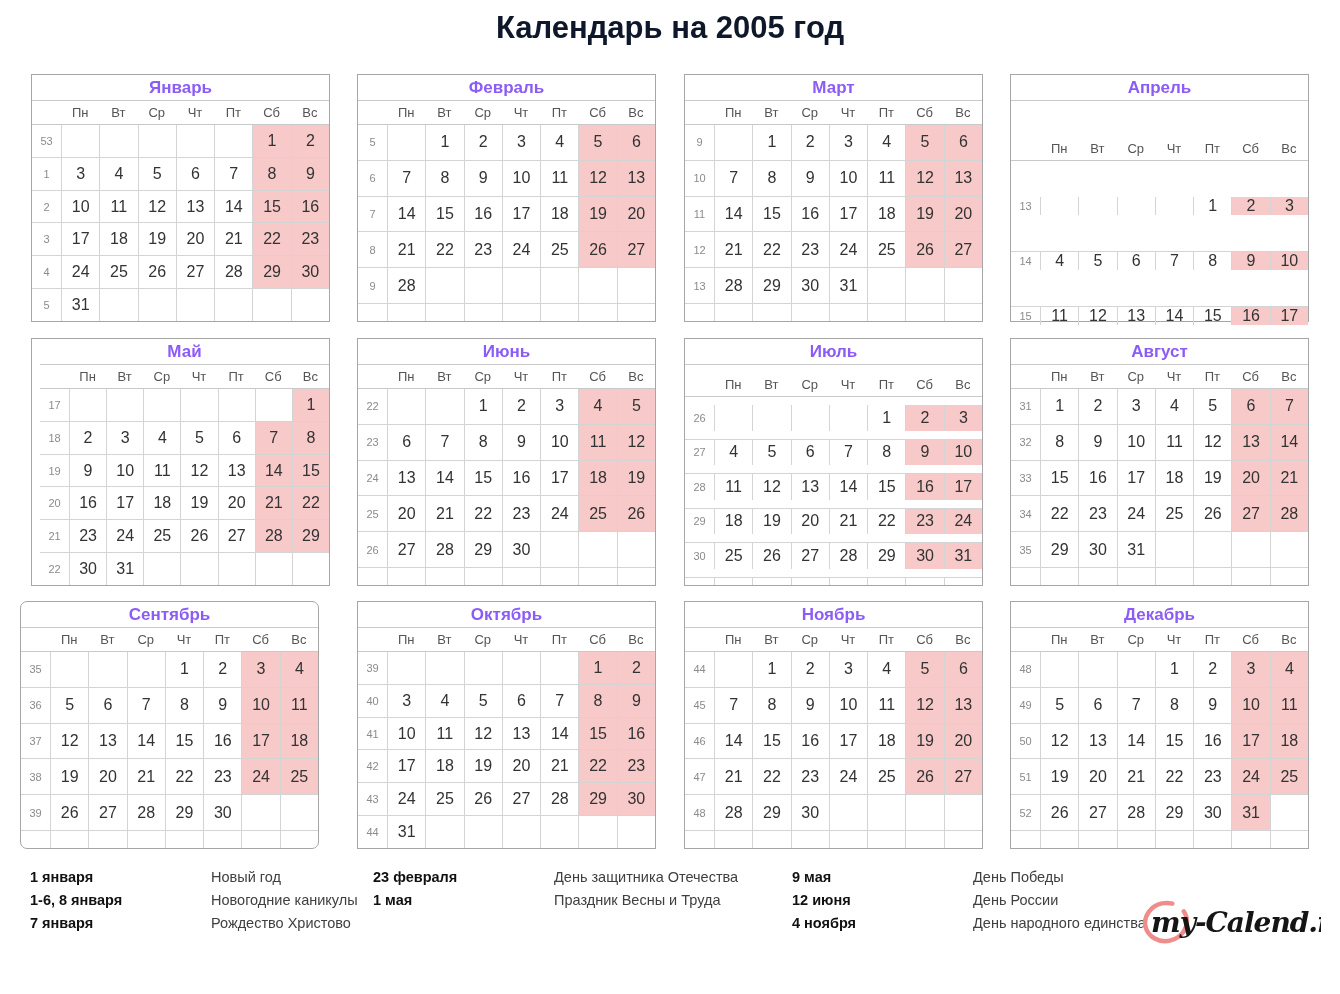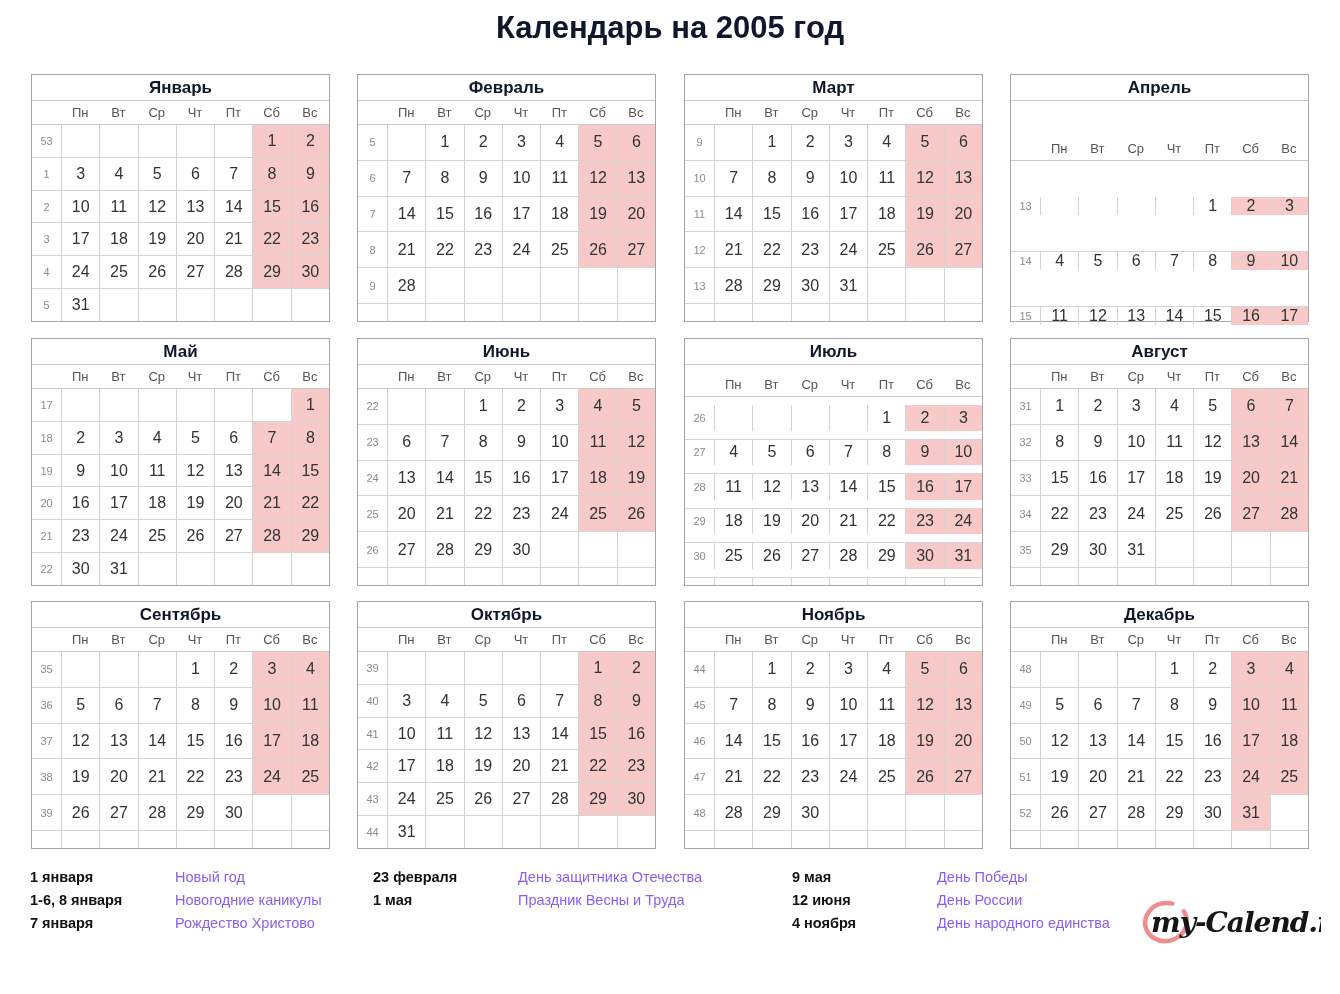--- a/index.html
+++ b/index.html
@@ -18,21 +18,21 @@
     font-size:31px;font-weight:bold;color:#0f172a;
   }
   .month{
     position:absolute;width:299px;height:248px;box-sizing:border-box;
     border:1px solid var(--block-border);background:#fff;
     display:flex;flex-direction:column;
   }
   .m-title{
     height:25px;flex:0 0 25px;border-bottom:1px solid var(--header-line);
     display:flex;align-items:center;justify-content:center;
-    font-size:17px;font-weight:bold;color:#0f172a;
+    font-size:17px;font-weight:bold;color:#8b5cf6;
   }
   .m-wdays{
     height:23px;flex:0 0 23px;border-bottom:1px solid var(--header-line);
     display:grid;grid-template-columns:29px repeat(7,1fr);
   }
   .wd{display:flex;align-items:center;justify-content:center;font-size:13px;color:#555;}
   .m-week{flex:1 1 auto;display:grid;grid-template-columns:29px repeat(7,1fr);}
   .m-week ~ .m-week > div{border-top:1px solid var(--grid-line);}
   .wnum{
     display:flex;align-items:center;justify-content:center;
@@ -40,21 +40,21 @@
   }
   .cell{
     border-left:1px solid var(--grid-line);
     display:flex;align-items:center;justify-content:center;
     font-size:16px;color:#333;
   }
   .cell.we{background:var(--weekend-bg);}
   .legend-col{position:absolute;top:866px;}
   .legend-row{display:flex;line-height:23px;font-size:14.5px;gap:38px;}
   .l-date{font-weight:bold;color:#111;width:107px;flex:0 0 107px;}
-  .l-name{color:#8b5cf6;white-space:nowrap;}
+  .l-name{color:#404040;white-space:nowrap;margin-left:36px;}
   .logo{position:absolute;left:1143px;top:886px;}
 </style>
 </head>
 <body>
 
 <div class="page-title">Календарь на 2005 год</div>
 
 <div id="months-root">
     <div class="month" style="left: 31px; top: 74px;">
       <div class="m-title">Январь</div>
@@ -341,21 +341,21 @@
         <div class="wnum"></div>
         <div class="cell"></div>
         <div class="cell"></div>
         <div class="cell"></div>
         <div class="cell"></div>
         <div class="cell"></div>
         <div class="cell"></div>
         <div class="cell"></div>
       </div>
     </div>
-    <div class="month" style="left: 31px; top: 338px;">
+    <div class="month" style="left: 31px; top: 338px; padding-left: 8px;">
       <div class="m-title">Май</div>
       <div class="m-wdays">
         <div></div>
         <div class="wd">Пн</div>
         <div class="wd">Вт</div>
         <div class="wd">Ср</div>
         <div class="wd">Чт</div>
         <div class="wd">Пт</div>
         <div class="wd">Сб</div>
         <div class="wd">Вс</div>
@@ -633,21 +633,21 @@
         <div class="wnum"></div>
         <div class="cell"></div>
         <div class="cell"></div>
         <div class="cell"></div>
         <div class="cell"></div>
         <div class="cell"></div>
         <div class="cell"></div>
         <div class="cell"></div>
       </div>
     </div>
-    <div class="month" style="left: 31px; top: 601px;">
+    <div class="month" style="left: 20px; top: 601px; border-radius: 7px;">
       <div class="m-title">Сентябрь</div>
       <div class="m-wdays">
         <div></div>
         <div class="wd">Пн</div>
         <div class="wd">Вт</div>
         <div class="wd">Ср</div>
         <div class="wd">Чт</div>
         <div class="wd">Пт</div>
         <div class="wd">Сб</div>
         <div class="wd">Вс</div>

